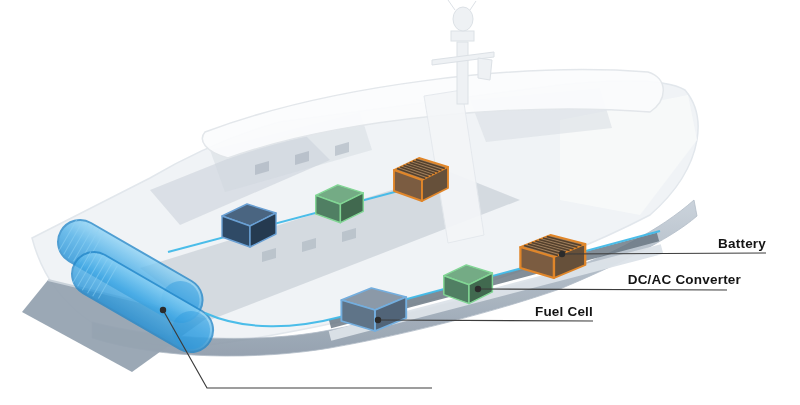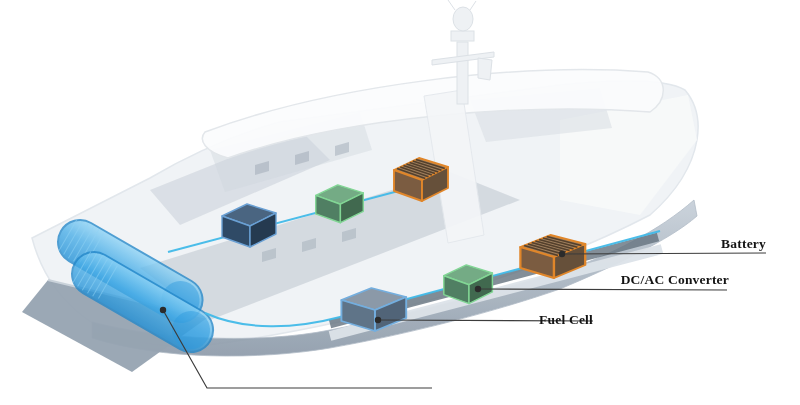--- a/index.html
+++ b/index.html
@@ -1,19 +1,19 @@
 <!DOCTYPE html>
 <html style="--background: #ffffff; --label-text: #141414; --leader: #3c3c3c; --pipe-cyan: #41b9e8; --tank-blue: #38a5e5; --tank-stroke: #2387c9; --fuel-cell-stroke: #74aede; --converter-stroke: #82d695; --battery-stroke: #e0862a; --navy-stroke: #6aa0d4; --hull-light: #eef1f5; --skirt-gray: #9fabb8;"><head>
 <meta charset="utf-8">
 <style>
   html,body{margin:0;padding:0;background:#ffffff;}
   .stage{
     position:relative;width:800px;height:405px;overflow:hidden;
     background:var(--background,#ffffff);
-    font-family:Liberation Serif, serif;
+    font-family:Liberation Sans, sans-serif;
   }
   .stage svg{position:absolute;left:0;top:0;}
   .label{
     position:absolute;font-weight:bold;font-size:13.5px;line-height:16px;
     color:var(--label-text,#141414);white-space:nowrap;letter-spacing:.2px;
   }
   
   .box polygon{stroke-linejoin:round;}
   .box-navy  .top{fill:#4a6581}.box-navy  .front{fill:#2f4a66}.box-navy  .side{fill:#253a50}
   .box-navy  polygon{stroke:var(--navy-stroke,#6aa0d4);stroke-width:1.4;}
@@ -172,15 +172,15 @@
       <line class="leader" x1="478" y1="289" x2="727" y2="290"></line>
       <circle class="dot" cx="478" cy="289" r="3.2"></circle>
       <line class="leader" x1="378" y1="320" x2="593" y2="321"></line>
       <circle class="dot" cx="378" cy="320" r="3.2"></circle>
       <polyline class="leader" points="163,310 207,388 432,388"></polyline>
       <circle class="dot" cx="163" cy="310" r="3.2"></circle>
     </g>
   </svg>
 
   <div class="label" style="right:34px;top:236px;">Battery</div>
-  <div class="label" style="right:71px;top:272px;">DC/AC Converter</div>
-  <div class="label" style="right:207px;top:312px;">Fuel Cell</div>
+  <div class="label" style="right:59px;top:272px;">DC/AC Converter</div>
+  <div class="label" style="right:207px;top:304px;">Fuel Cell</div>
 </div>
 
 </body></html>

